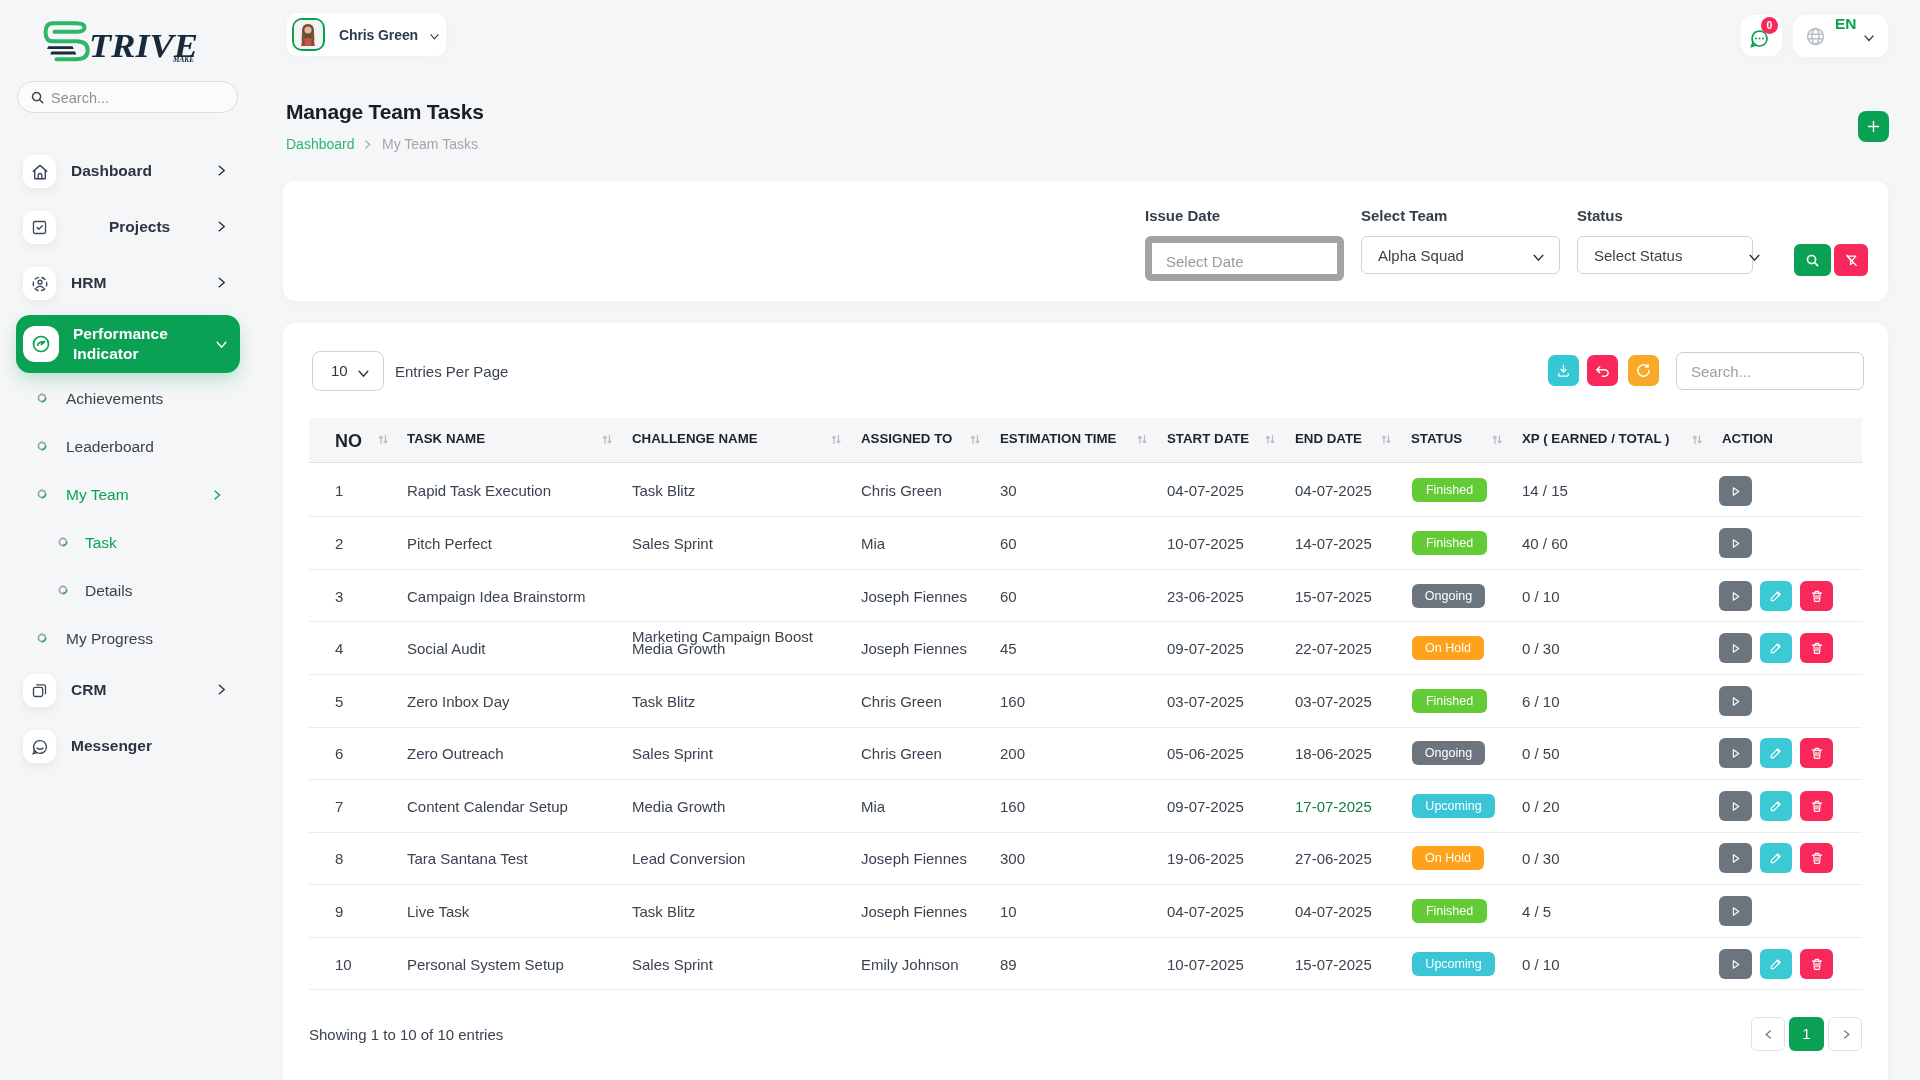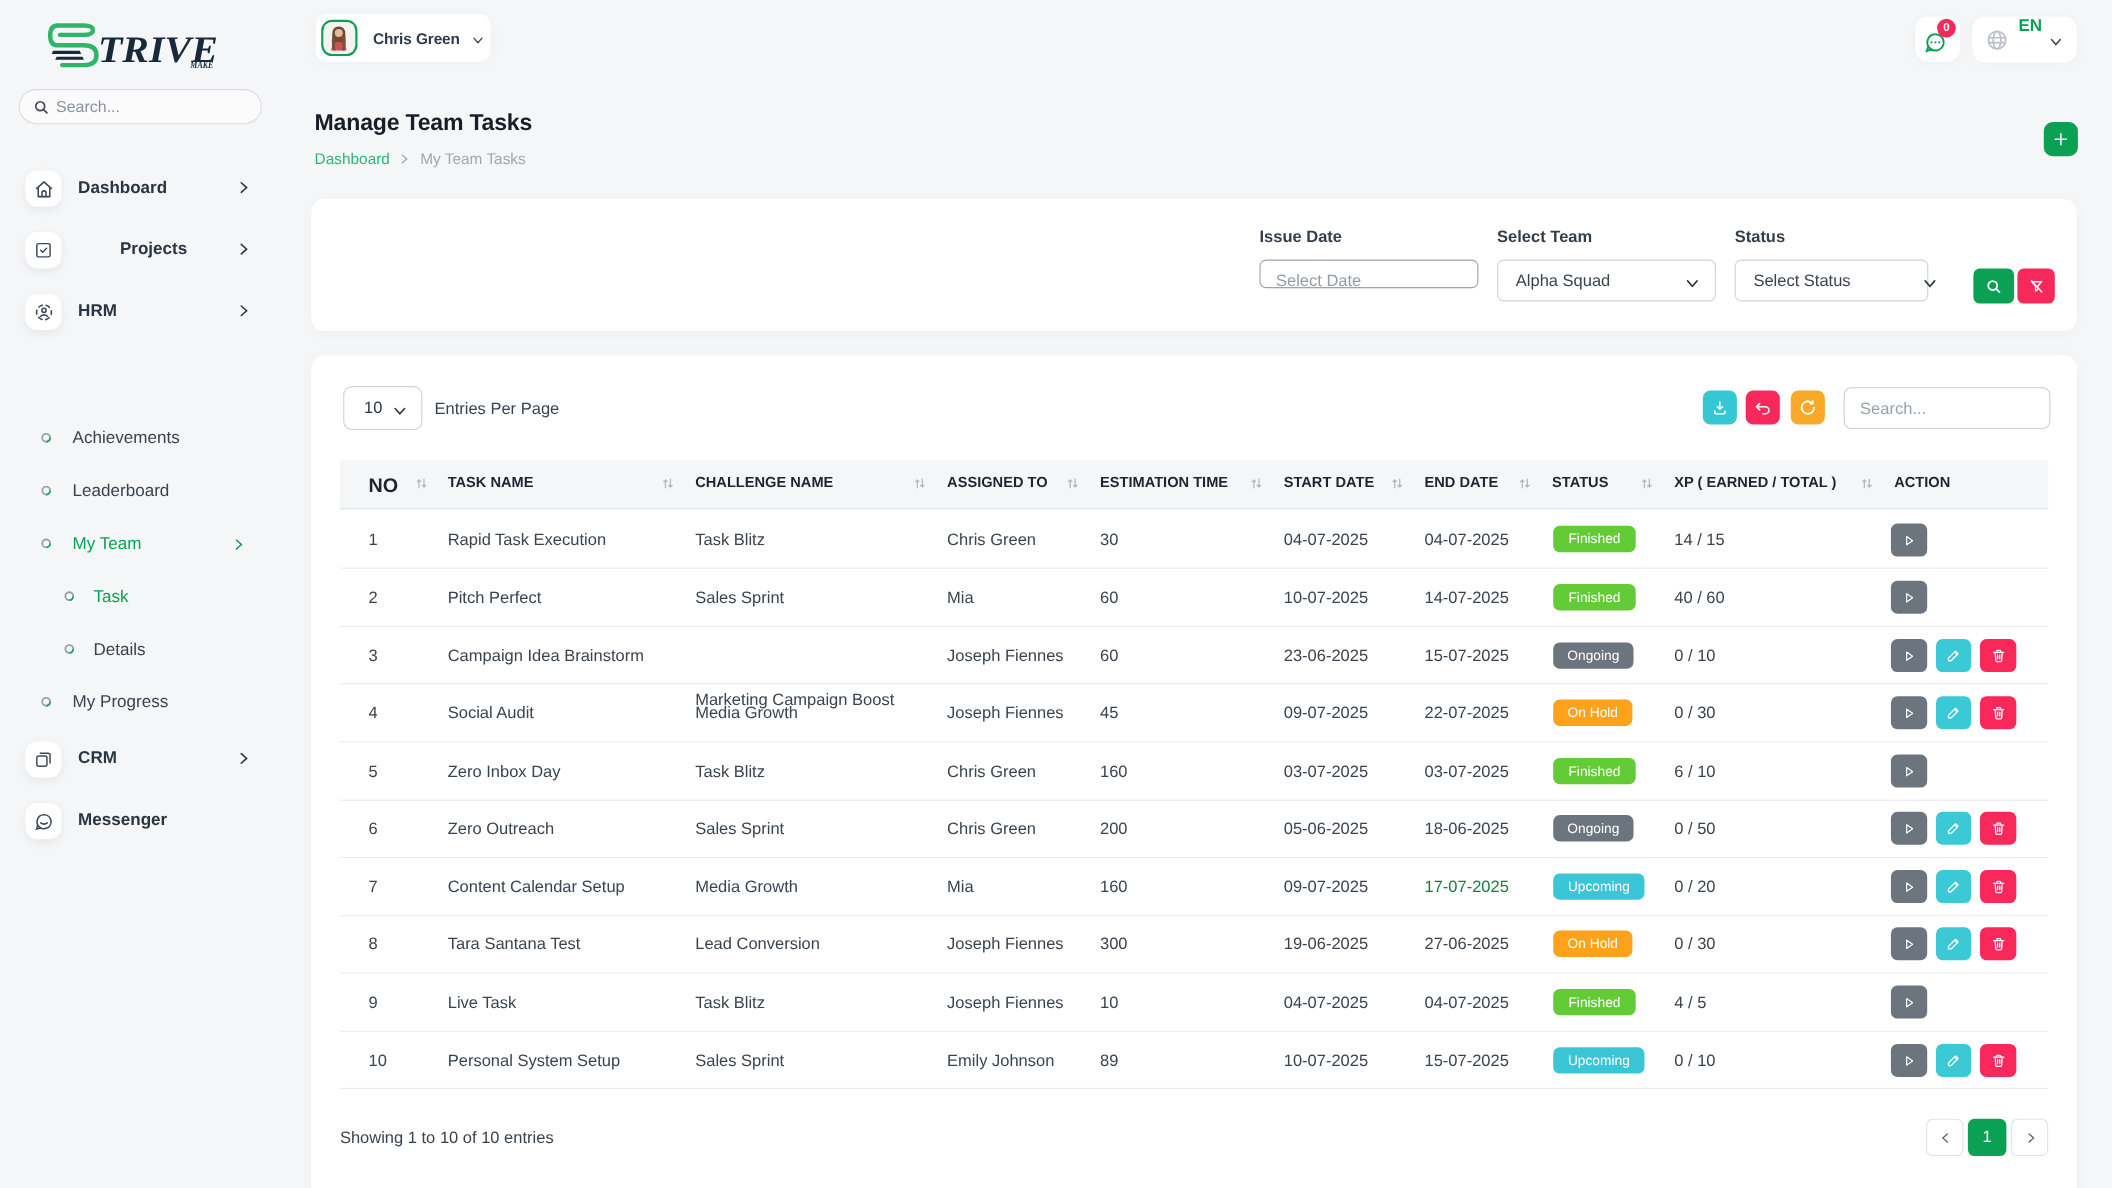--- a/index.html
+++ b/index.html
@@ -72,20 +72,33 @@
           <circle cx="12" cy="9.5" r="2.6"></circle>
           <path d="M7.5 17 Q12 13 16.5 17"></path>
         </svg>
     </div>
     <div class="mtext" style="top:7px;">HRM</div>
     <svg class="mchev" style="top:9px;" width="13" height="13" viewBox="0 0 24 24" fill="none" stroke="#2a3442" stroke-width="2.6" stroke-linecap="round">
         <path d="M8 4 L17 12 L8 20"></path>
       </svg>
   </div>
 
+  <div class="abs" style="left:16px;top:315px;width:224px;height:58px;background:#0ba154;border-radius:14px;box-shadow:0 8px 16px rgba(11,161,84,.22);">
+    <div class="abs" style="left:7px;top:11px;width:36px;height:36px;background:#fff;border-radius:12px;display:flex;align-items:center;justify-content:center;">
+      <svg width="20" height="20" viewBox="0 0 24 24" fill="none" stroke="#0ba154" stroke-width="2">
+          <circle cx="12" cy="12" r="9"></circle>
+          <path d="M8 14.5 a5 5 0 0 1 8-4"></path>
+          <path d="M12.5 12.2 L16 9" stroke-width="2.4" stroke-linecap="round"></path>
+        </svg>
+    </div>
+    <div class="abs" style="left:57px;top:9px;width:120px;font-size:15.5px;font-weight:700;color:#fff;line-height:20px;">Performance Indicator</div>
+    <svg class="abs" style="left:199px;top:23px;" width="13" height="13" viewBox="0 0 24 24" fill="none" stroke="#fff" stroke-width="2.6" stroke-linecap="round">
+        <path d="M4 8 L12 17 L20 8"></path>
+      </svg>
+  </div>
 
   <div class="mitem" style="top:390px;">
     <svg class="ring" style="left:37px;top:3px;" width="10" height="10" viewBox="0 0 12 12" fill="none">
         <circle cx="6" cy="6" r="4.3" stroke="#9aa2ac" stroke-width="2"></circle>
         <path d="M6 10.3 A4.3 4.3 0 0 0 10.3 6" stroke="#1fab62" stroke-width="2"></path>
       </svg>
     <div class="subtext" style="left:66px;top:0;">Achievements</div>
   </div>
   <div class="mitem" style="top:438px;">
     <svg class="ring" style="left:37px;top:3px;" width="10" height="10" viewBox="0 0 12 12" fill="none">
@@ -199,21 +212,21 @@
   <svg class="abs" style="left:8px;top:8px;" width="15" height="15" viewBox="0 0 24 24" fill="none" stroke="#fff" stroke-width="2.2" stroke-linecap="round">
       <path d="M12 4 v16 M4 12 h16"></path>
     </svg>
 </div>
 
 <div class="abs card" style="left:283px;top:181px;width:1605px;height:120px;">
   <div class="abs" style="left:862px;top:26px;font-size:15px;font-weight:700;color:#333e4a;">Issue Date</div>
   <div class="abs" style="left:1078px;top:26px;font-size:15px;font-weight:700;color:#333e4a;">Select Team</div>
   <div class="abs" style="left:1294px;top:26px;font-size:15px;font-weight:700;color:#333e4a;">Status</div>
 
-  <div class="abs" style="left:862px;top:55px;width:199px;height:26px;border:1px solid #a3a3a3;border-radius:6px;">
+  <div class="abs" style="left:862px;top:55px;width:199px;height:45px;border:7px solid #a3a3a3;border-radius:6px;">
     <div class="abs" style="left:14px;top:10px;font-size:15px;color:#949ba3;">Select Date</div>
   </div>
   <div class="abs" style="left:1078px;top:55px;width:199px;height:38px;border:1px solid #ced4da;border-radius:6px;">
     <div class="abs" style="left:16px;top:10px;font-size:15px;color:#39424d;">Alpha Squad</div>
     <svg class="abs" style="left:170px;top:14px;" width="13" height="13" viewBox="0 0 24 24" fill="none" stroke="#2a3442" stroke-width="2.6" stroke-linecap="round">
         <path d="M4 8 L12 17 L20 8"></path>
       </svg>
   </div>
   <div class="abs" style="left:1294px;top:55px;width:176px;height:38px;border:1px solid #ced4da;border-radius:6px;">
     <div class="abs" style="left:16px;top:10px;font-size:15px;color:#39424d;">Select Status</div>

